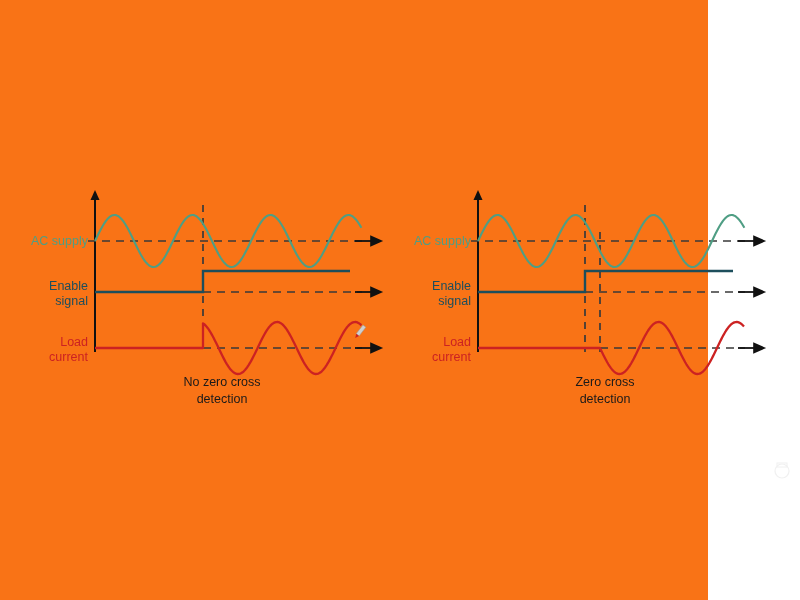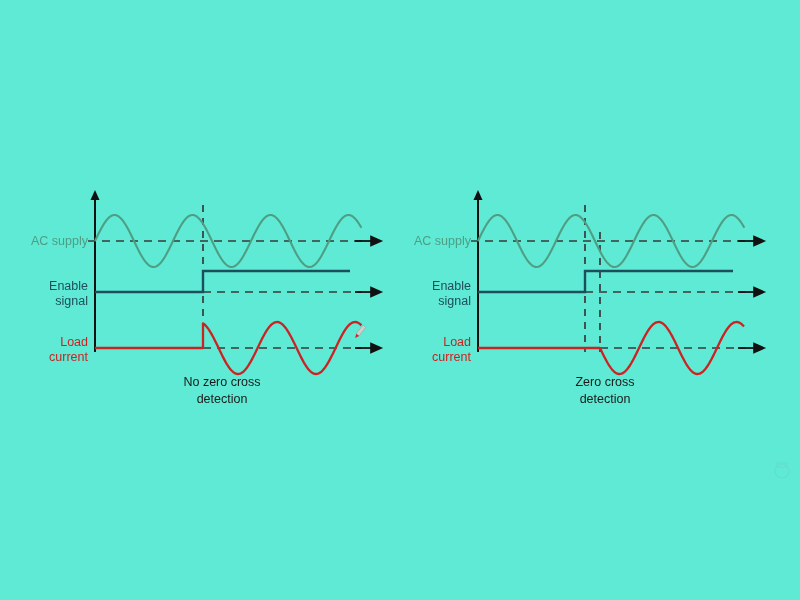--- a/index.html
+++ b/index.html
@@ -10,23 +10,23 @@
   body {
     width: 800px;
     height: 600px;
     font-family: "Liberation Sans", sans-serif;
     overflow: hidden;
     position: relative;
   }
   #stage {
     position: absolute;
     left: 0; top: 0;
-    width: 800px;
+    width: 708px;
     height: 600px;
-    background: #5eead4;
+    background: #f97316;
   }
   svg.diagram {
     position: absolute;
     left: 0; top: 0;
     width: 800px;
     height: 600px;
   }
   .lbl {
     font-family: "Liberation Sans", sans-serif;
     font-size: 12.5px;

